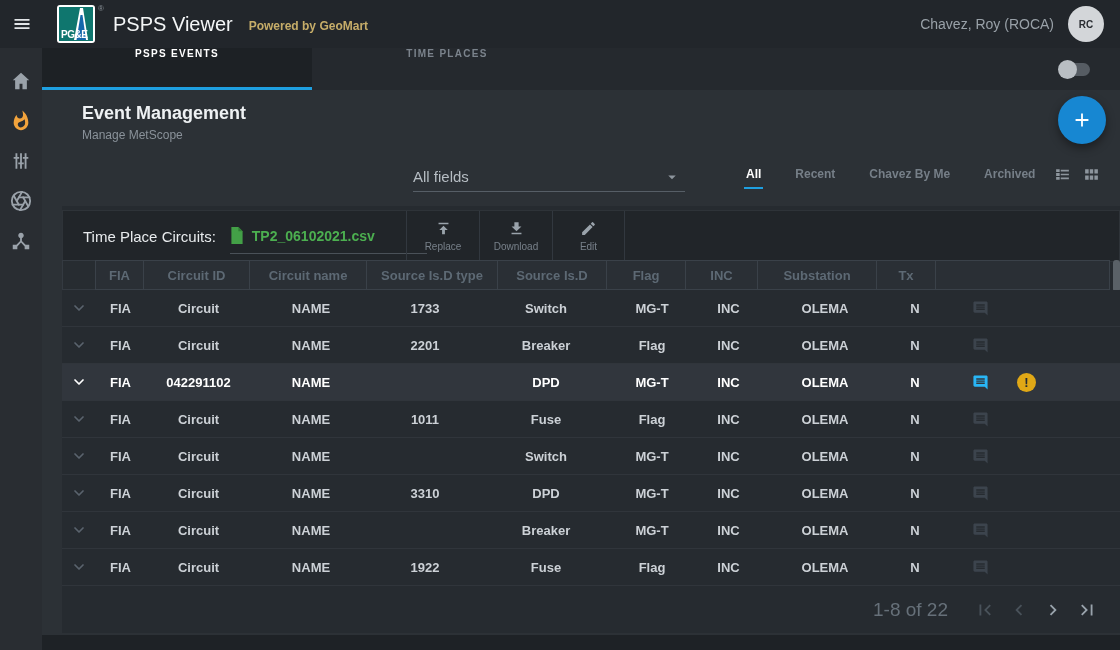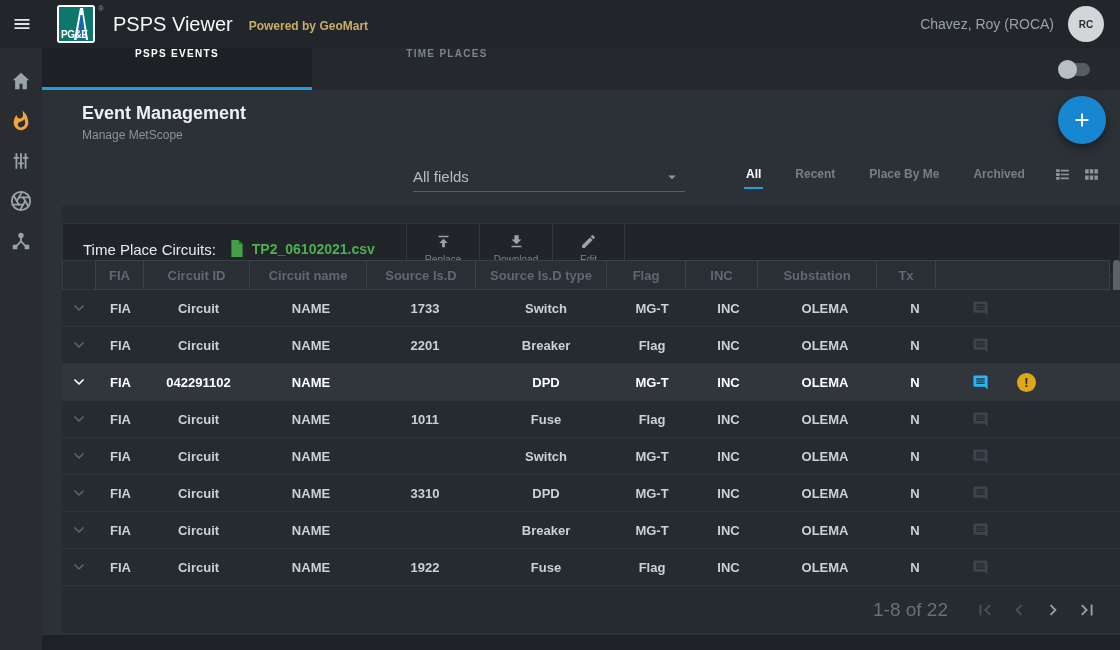--- a/index.html
+++ b/index.html
@@ -66,21 +66,21 @@
                 display:flex;align-items:center;font-size:15px;color:#b6bdc3;cursor:pointer;}
   .field-select .caret{margin-left:auto;margin-right:4px;width:18px;height:18px;color:#8d959d;}
   .filters{position:absolute;left:702px;top:70px;height:29px;display:flex;align-items:center;gap:30px;}
   .filter{font-size:12px;font-weight:700;color:#767f88;cursor:pointer;padding:6px 2px;border-bottom:2px solid transparent;}
   .filter.active{color:#fff;border-bottom-color:var(--accent);}
   .view-btns{position:absolute;left:1012px;top:76px;display:flex;gap:12px;color:#8d959d;}
   .view-btn{width:17px;height:17px;cursor:pointer;}
 
   
   .card{position:absolute;left:20px;top:116px;width:1058px;height:427px;background:#262b30;}
-  .file-bar{position:absolute;left:0;top:17px;width:1058px;height:52px;background:#212529;
+  .file-bar{position:absolute;left:0;top:4px;width:1058px;height:52px;background:#212529;
             border:1px solid #2e3338;box-sizing:border-box;display:flex;align-items:center;}
   .fb-label{margin-left:20px;font-size:15px;color:#e8ebed;}
   .fb-filewrap{display:flex;align-items:center;gap:8px;margin-left:14px;align-self:flex-start;
                margin-top:11px;padding:5px 52px 9px 0;border-bottom:1px solid #4a5158;cursor:pointer;}
   .fb-file-icon{width:14px;height:17px;color:#43a047;}
   .fb-filename{font-size:14px;font-weight:700;color:#4caf50;}
   .fb-actions{position:absolute;left:343px;top:0;height:100%;display:flex;}
   .file-action{width:73px;box-sizing:border-box;display:flex;flex-direction:column;align-items:center;
                justify-content:center;gap:4px;border-left:1px solid #32383f;cursor:pointer;}
   .file-action:last-child{border-right:1px solid #32383f;}
@@ -201,21 +201,21 @@
       <span class="icn caret">
           <svg viewBox="0 0 24 24" fill="currentColor">
             <path d="M7 10l5 5 5-5z"></path>
           </svg>
         </span>
     </div>
 
     <div class="filters">
         <div class="filter active">All</div>
         <div class="filter">Recent</div>
-        <div class="filter">Place By Me</div>
+        <div class="filter">Chavez By Me</div>
         <div class="filter">Archived</div>
       </div>
 
     <div class="view-btns">
       <span class="icn view-btn">
           <svg viewBox="0 0 24 24" fill="currentColor">
             <path d="M3 4.5h5v4H3zM9.5 5.3H21v2.4H9.5zM3 10h5v4H3zM9.5 10.8H21v2.4H9.5zM3 15.5h5v4H3zM9.5 16.3H21v2.4H9.5z"></path>
           </svg>
         </span>
       <span class="icn view-btn">
@@ -263,22 +263,22 @@
               <span class="lbl">Edit</span>
             </div>
           </div>
       </div>
 
       <div class="thead">
           <div class="th" style="width: 34px;"></div>
           <div class="th" style="width: 49px;">FIA</div>
           <div class="th" style="width: 107px;">Circuit ID</div>
           <div class="th" style="width: 118px;">Circuit name</div>
+          <div class="th" style="width: 132px;">Source Is.D type</div>
           <div class="th" style="width: 110px;">Source Is.D</div>
-          <div class="th" style="width: 132px;">Source Is.D type</div>
           <div class="th" style="width: 80px;">Flag</div>
           <div class="th" style="width: 73px;">INC</div>
           <div class="th" style="width: 120px;">Substation</div>
           <div class="th" style="width: 60px;">Tx</div>
           <div class="th" style="width: 175px;"></div>
         </div>
       <div class="scrollthumb"></div>
       <div class="tbody">
           <div class="tr">
             <div class="td expander" style="width: 34px;">

